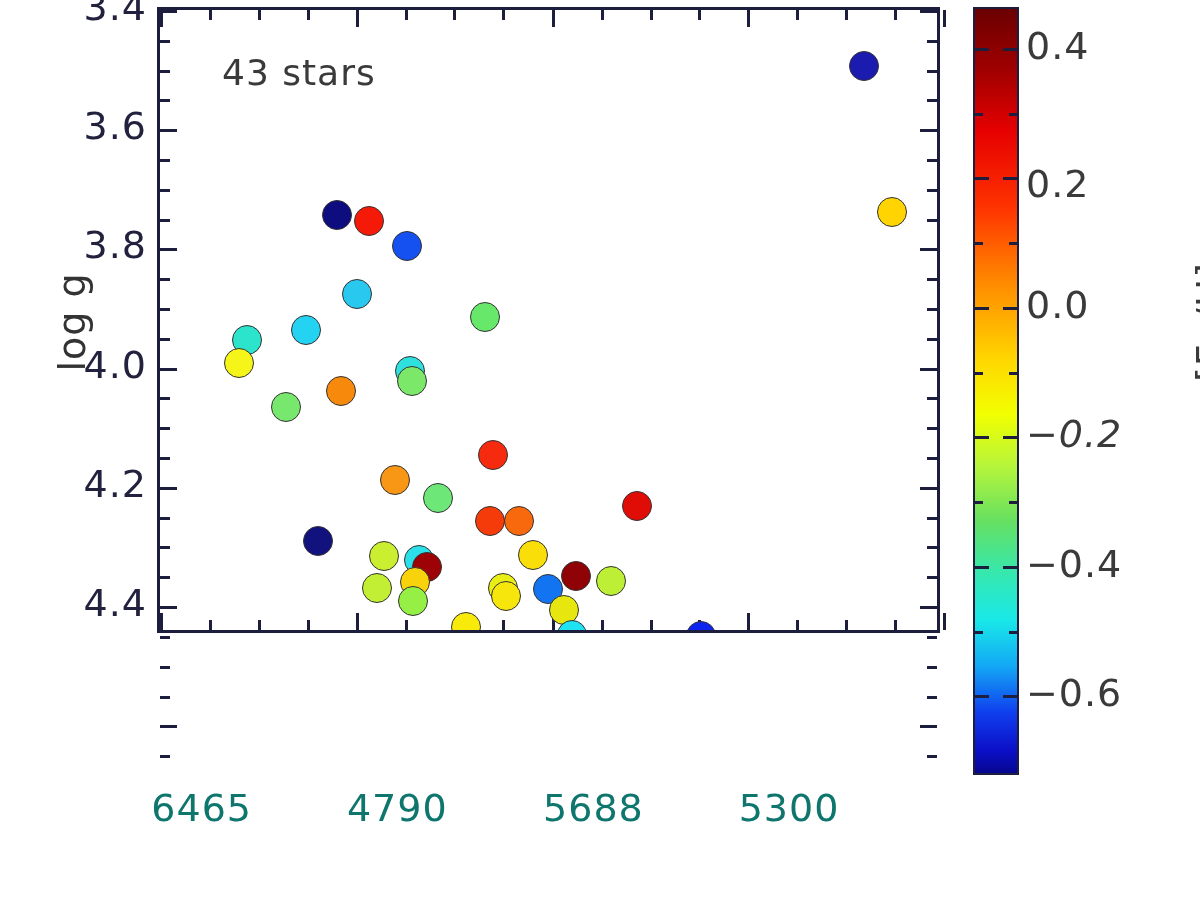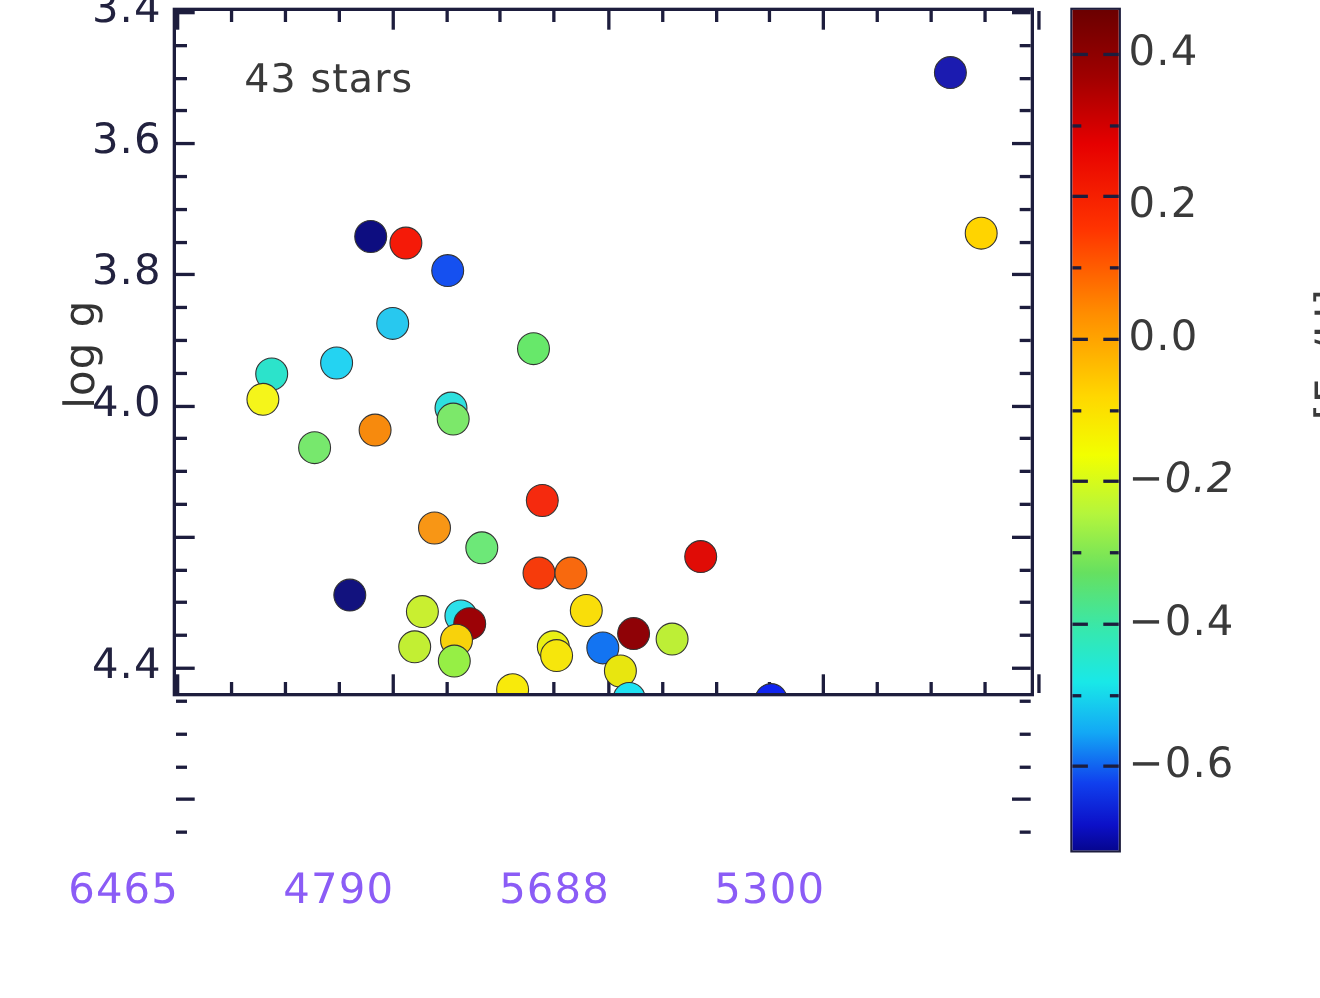--- a/index.html
+++ b/index.html
@@ -24,22 +24,22 @@
   .xtk-major{bottom:0;height:17px;width:3px;}
   .xtk-minor{bottom:0;height:10px;width:3px;}
   .xtk-major-t{top:0;height:17px;width:3px;}
   .xtk-minor-t{top:0;height:10px;width:3px;}
 
   
   .ylab{position:absolute;right:0;width:130px;text-align:right;
         font-size:38px;color:#22223f;font-family:"DejaVu Sans",sans-serif;
         transform:translateY(-50%);letter-spacing:1px;}
   #y-tick-labels{position:absolute;left:9px;top:7px;width:138px;height:763px;}
-  .xlab{position:absolute;top:0;width:190px;text-align:left;
-        font-size:38px;color:#8b5cf6;transform:translateX(-50%);letter-spacing:1px;}
+  .xlab{position:absolute;top:0;width:190px;text-align:right;
+        font-size:38px;color:#0f766e;transform:translateX(-50%);letter-spacing:1px;}
   #x-tick-labels{position:absolute;left:157px;top:786px;width:783px;height:50px;}
 
   
   #y-axis-title{
     position:absolute;left:-18px;top:300px;width:180px;text-align:center;
     font-size:38px;color:#333;transform:rotate(-90deg);transform-origin:center center;
     letter-spacing:1px;
   }
   #x-axis-title{
     position:absolute;left:157px;top:845px;width:783px;text-align:center;
@@ -72,20 +72,21 @@
 </head>
 <body>
 
 <div id="root">
 
   <div id="y-tick-labels">
       <div class="ylab" style="top: 0px;">3.4</div>
       <div class="ylab" style="top: 119.219px;">3.6</div>
       <div class="ylab" style="top: 238.438px;">3.8</div>
       <div class="ylab" style="top: 357.656px;">4.0</div>
+      <div class="ylab" style="top: 476.875px;">4.2</div>
       <div class="ylab" style="top: 596.094px;">4.4</div>
     </div>
 
   <div id="y-axis-title">log g</div>
 
   <div id="plot-frame">
     <div id="axis-ticks">
         <div class="tk ytk-major" style="top: 0px;"></div>
         <div class="tk ytk-major-r" style="top: 0px;"></div>
         <div class="tk ytk-minor" style="top: 29.8047px;"></div>

